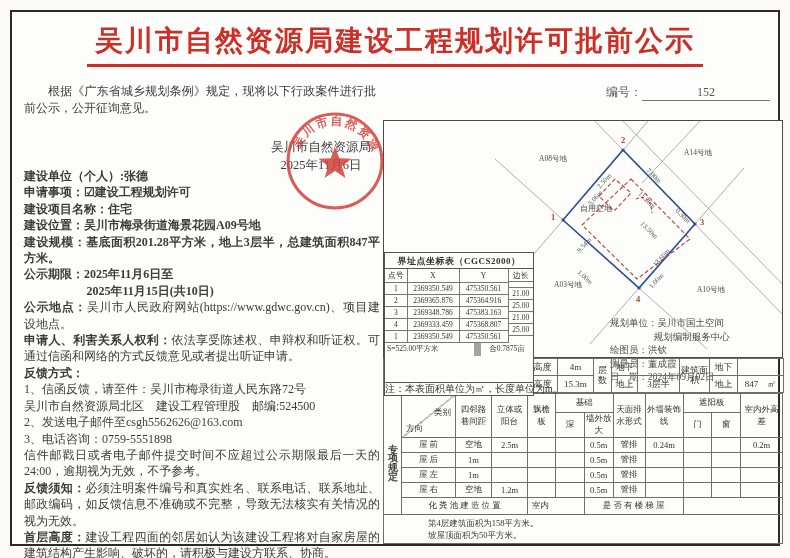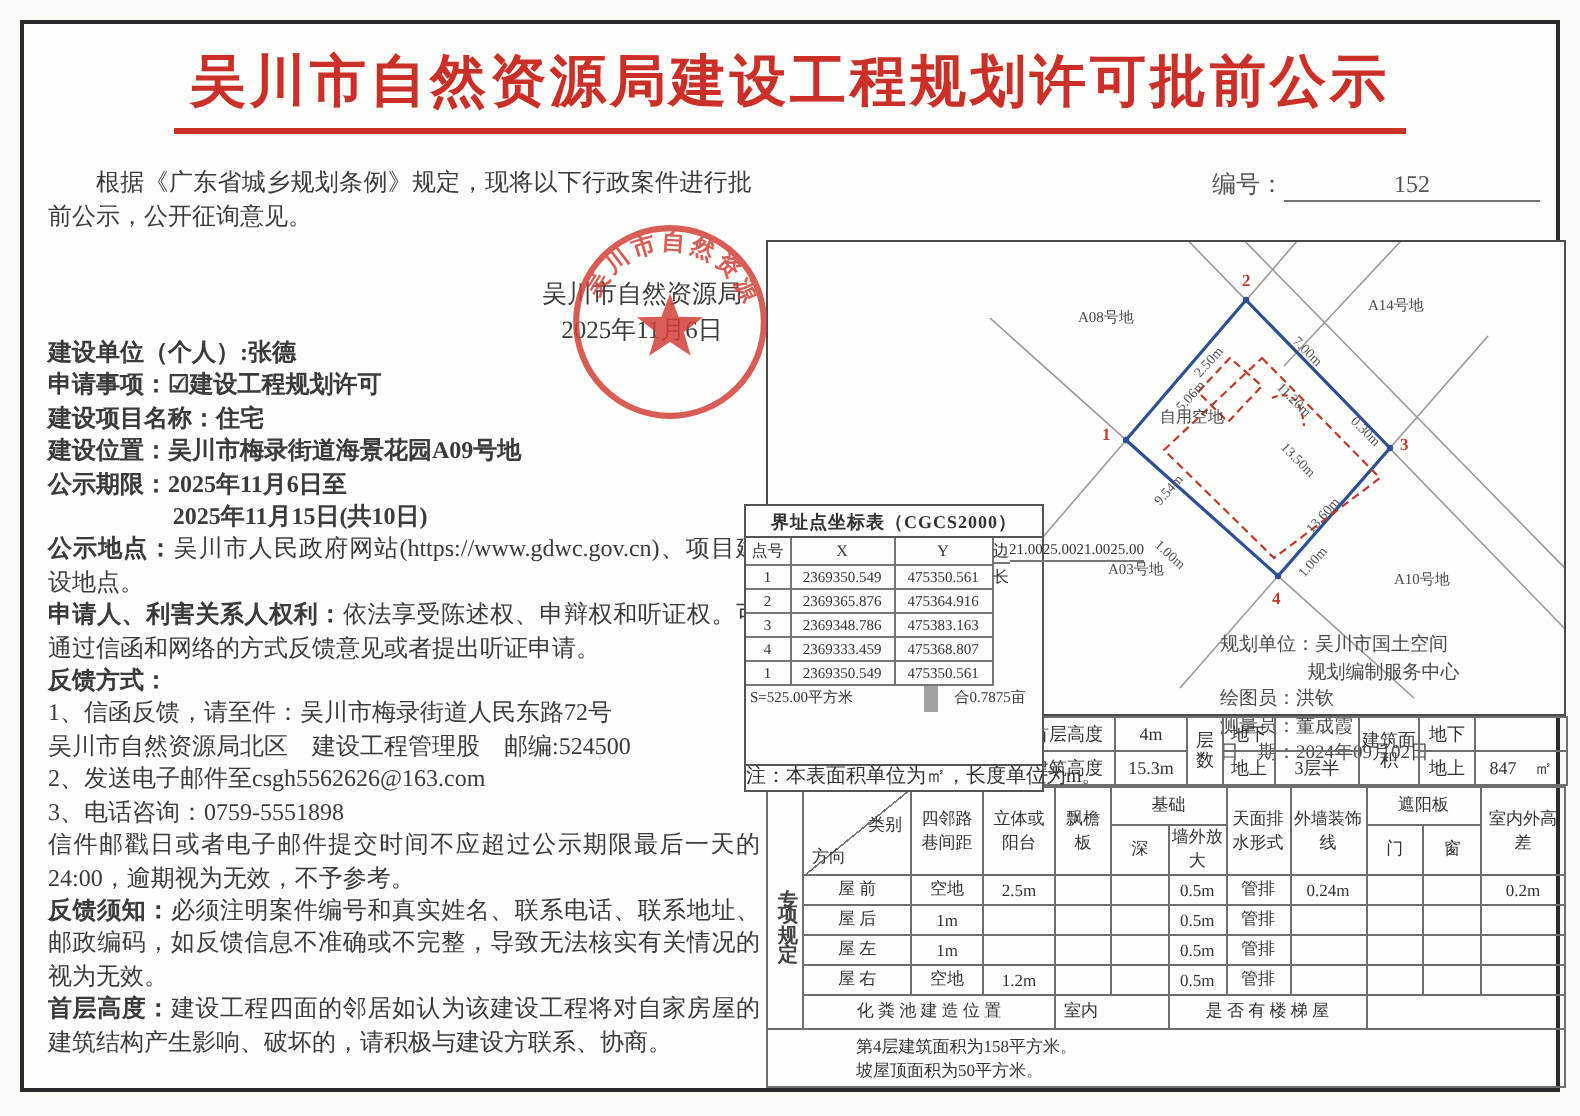--- a/index.html
+++ b/index.html
@@ -30,28 +30,28 @@
   .fields .lbl { font-weight:bold; }
   .indent { padding-left:5.2em; }
 
   
   .plan-box { position:absolute; left:383px; top:120px; width:400px; height:238px; border:1px solid #4a4a4a; background:#fdfdfb; overflow:visible; }
   .plan-svg { position:absolute; left:0; top:0; }
   .credits { position:absolute; left:226px; top:196px; width:170px; font-size:9.5px; line-height:13.5px; color:#4a4a4a; }
   .credits .c2 { padding-left:4.6em; }
 
   
-  .coord { position:absolute; left:372px; top:252px; width:150px; background:#fdfdfb; border:1px solid #555; font-size:8px; z-index:3; color:#333; }
+  .coord { position:absolute; left:384px; top:252px; width:150px; background:#fdfdfb; border:1px solid #555; font-size:8px; z-index:3; color:#333; }
   .coord .c-title { font-size:9px; font-weight:bold; text-align:center; height:16px; line-height:16px; border-bottom:1px solid #555; letter-spacing:.5px; }
   .coord-body { display:flex; }
   .coord-body table { border-collapse:collapse; table-layout:fixed; width:123px; }
   .coord-body td { border:1px solid #777; border-left:none; border-top:none; text-align:center; height:12px; padding:0; font-size:7.5px; white-space:nowrap; }
   .coord-body tr td:first-child { border-left:none; }
   .coord-body tr.hd td { height:13px; font-size:8px; }
-  .edge-col { width:25px; border-left:none; display:flex; }
+  .edge-col { width:25px; border-left:none; display:flex; flex-direction:column; }
   .edge-hd { height:13px; line-height:13px; text-align:center; border-bottom:1px solid #777; font-size:8px; }
   .edge-sp { height:6px; border-bottom:1px solid #777; }
   .edge-v { height:12px; line-height:12px; text-align:center; border-bottom:1px solid #777; font-size:7.5px; }
   .edge-fill { flex:1; }
   .c-foot { display:flex; border-top:none; height:13px; line-height:12px; font-size:7.5px; }
   .c-foot .a { width:96px; padding-left:2px; border-right:7px solid #a3a3a3; }
   .c-foot .b { flex:1; text-align:center; }
   .c-note { border-top:1px solid #555; height:13px; line-height:12px; font-size:10px; text-align:center; white-space:nowrap;margin-top:26px; }
 
   
@@ -101,20 +101,21 @@
     <text font-size="11.5" fill="#d4403a" font-weight="bold" letter-spacing="2">
       <textPath href="#sealArc" startOffset="4">吴川市自然资源局</textPath>
     </text>
   </svg>
 
   <div class="fields">
     <div class="row"><span class="lbl">建设单位（个人）:</span><span class="lbl">张德</span></div>
     <div class="row"><span class="lbl">申请事项：</span><span class="lbl">☑建设工程规划许可</span></div>
     <div class="row"><span class="lbl">建设项目名称：</span><span class="lbl">住宅</span></div>
     <div class="row"><span class="lbl">建设位置：</span><span class="lbl">吴川市梅录街道海景花园A09号地</span></div>
+    <div class="row"><span class="lbl">建设规模：</span><span class="lbl">基底面积201.28平方米，地上3层半，总建筑面积847平方米。</span></div>
     <div class="row"><span class="lbl">公示期限：</span><span class="lbl">2025年11月6日至</span></div>
     <div class="row indent lbl">2025年11月15日(共10日)</div>
     <div class="row"><span class="lbl">公示地点：</span><span>吴川市人民政府网站(https://www.gdwc.gov.cn)、项目建设地点。</span></div>
     <div class="row"><span class="lbl">申请人、利害关系人权利：</span><span>依法享受陈述权、申辩权和听证权。可通过信函和网络的方式反馈意见或者提出听证申请。</span></div>
     <div class="row lbl">反馈方式：</div>
     <div class="row">1、信函反馈，请至件：吴川市梅录街道人民东路72号</div>
     <div class="row">吴川市自然资源局北区　建设工程管理股　邮编:524500</div>
     <div class="row">2、发送电子邮件至csgh5562626@163.com</div>
     <div class="row">3、电话咨询：0759-5551898</div>
     <div class="row">信件邮戳日或者电子邮件提交时间不应超过公示期限最后一天的24:00，逾期视为无效，不予参考。</div>

